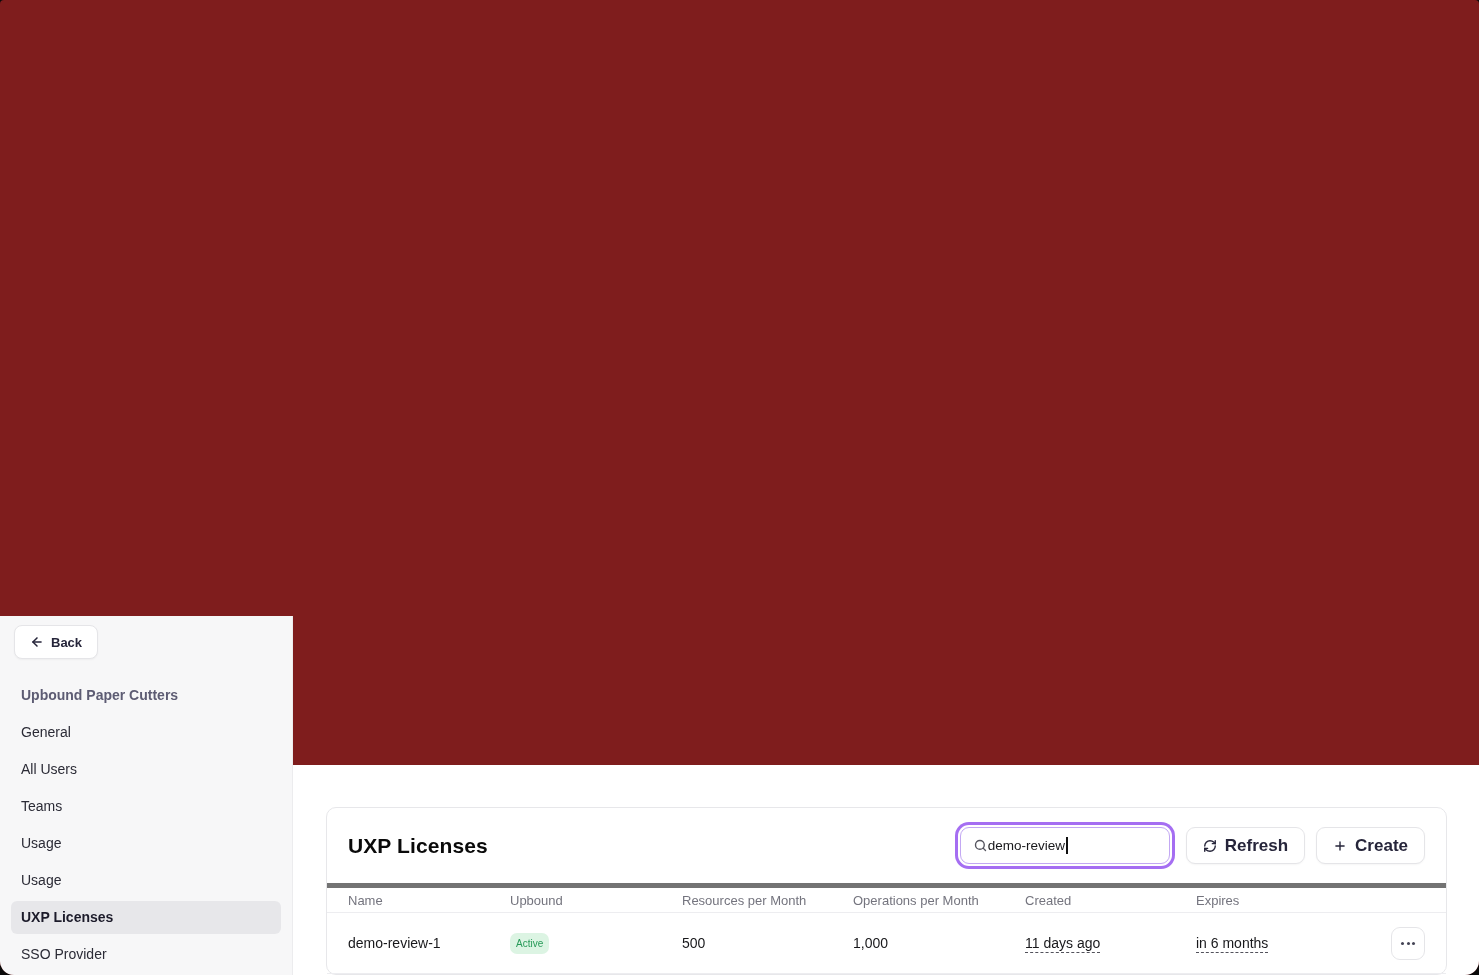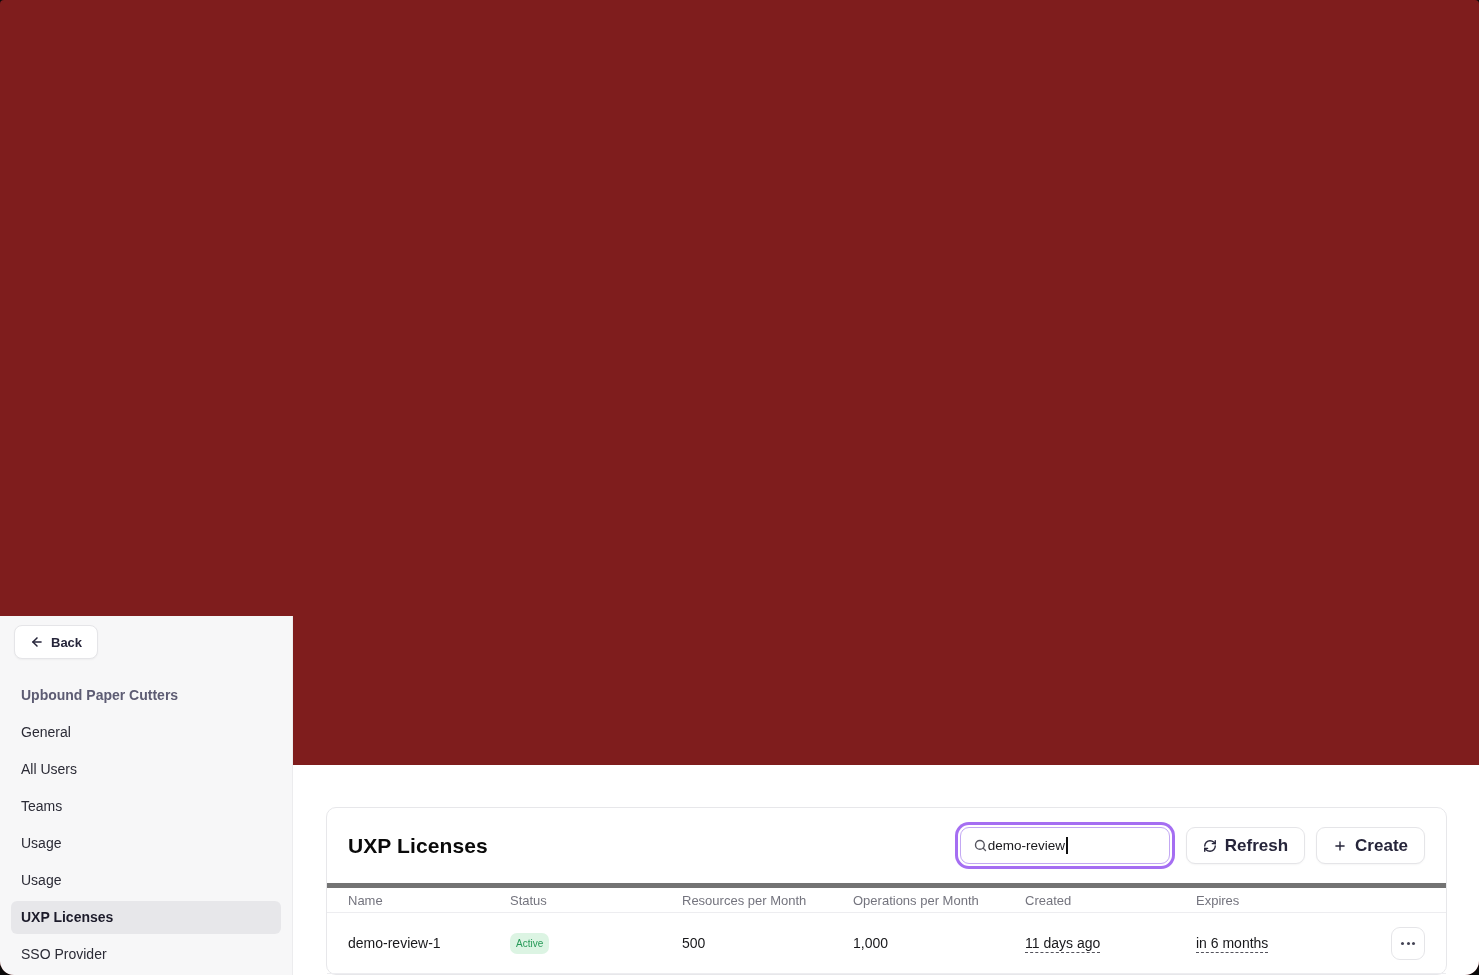--- a/index.html
+++ b/index.html
@@ -218,21 +218,21 @@
                   <path d="M5 12h14"></path>
                 </svg>
             </span>
             <span>Create</span>
           </button>
         </div>
       </div>
 
       <div class="t-header">
         <div>Name</div>
-        <div>Status</div>
+        <div>Upbound</div>
         <div>Resources per Month</div>
         <div>Operations per Month</div>
         <div>Created</div>
         <div>Expires</div>
         <div></div>
       </div>
 
       <div class="t-row">
         <div class="cell">demo-review-1</div>
         <div class="cell"><span class="badge">Active</span></div>

